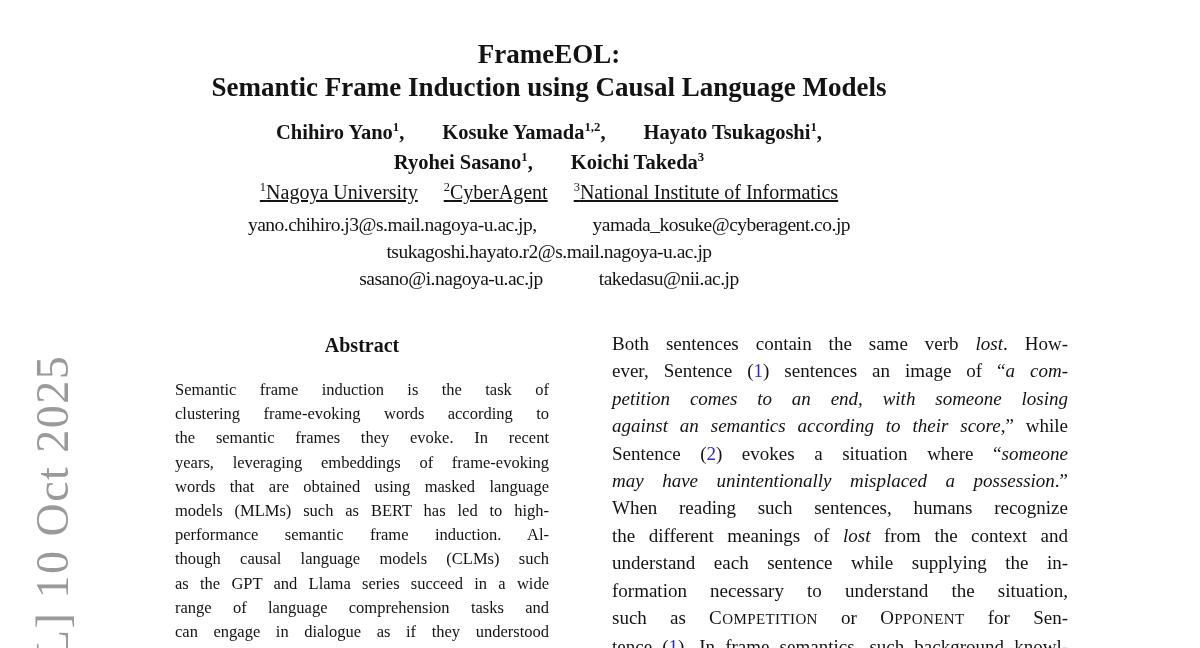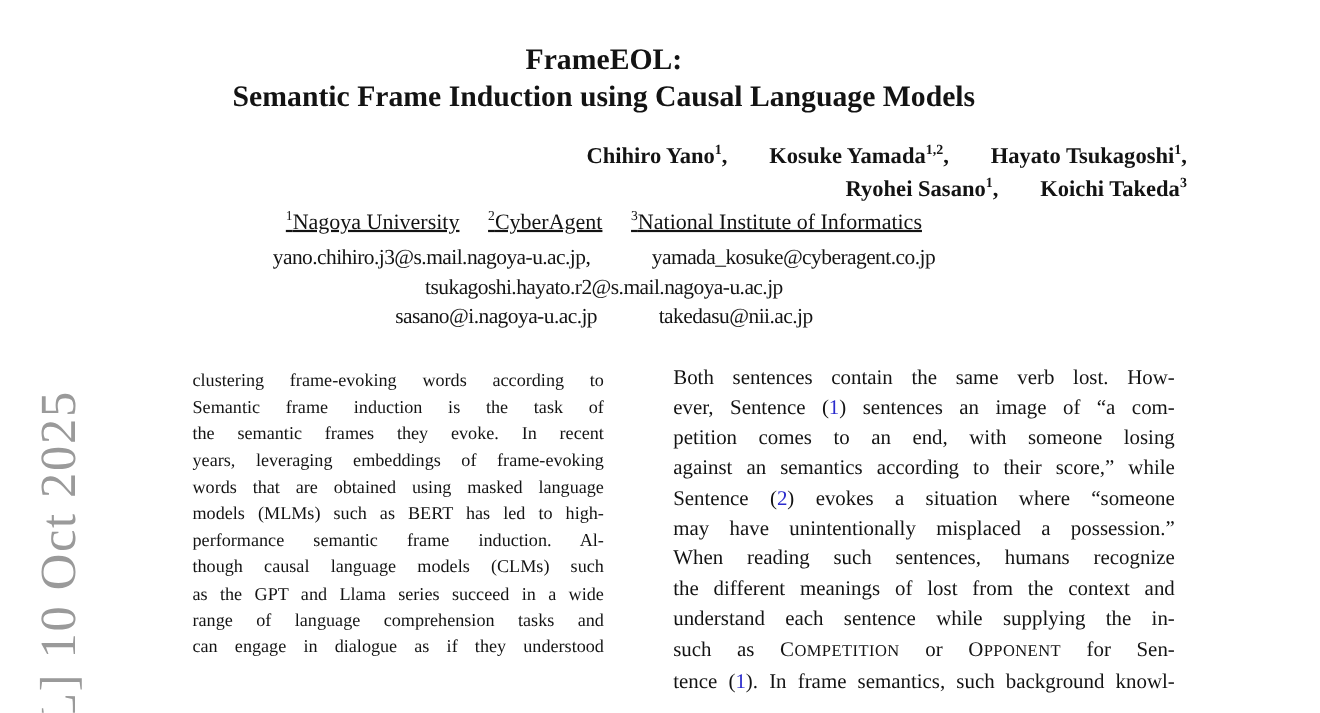--- a/index.html
+++ b/index.html
@@ -12,21 +12,21 @@
   .watermark {
     position:absolute; left:26px; top:658px;
     transform:rotate(-90deg); transform-origin:0 0;
     white-space:nowrap;
     font-size:46px; letter-spacing:1.5px;
     font-family:"Liberation Serif", serif;
   }
   
   .page-header { position:absolute; top:38px; left:0; width:1098px; text-align:center; }
   .title-line { font-size:27px; font-weight:bold; line-height:33px; }
-  .authors { margin-top:23px; font-size:20.5px; font-weight:bold; line-height:30px;text-align:right; }
+  .authors { margin-top:13px; font-size:20.5px; font-weight:bold; line-height:30px; }
   .author { margin:0 19px; white-space:nowrap; }
   sup { font-size:0.62em; line-height:0; }
   .affiliations { font-size:20px; line-height:28px; margin-top:1px; }
   .affiliation { margin:0 13px; white-space:nowrap;text-decoration:underline; }
   .emails {
     margin-top:5px;
     font-family:Liberation Serif, serif;
     font-size:19.5px; line-height:27px; letter-spacing:-0.5px;
   }
   .email { white-space:nowrap; }
@@ -36,21 +36,21 @@
   .abstract-heading { font-size:20px; font-weight:bold; text-align:center; margin:0 0 21px 0; }
   .abs-line {
     font-size:16.5px; line-height:24.2px;
     text-align:justify; text-align-last:justify;
   }
   .body-col { position:absolute; left:612px; top:330px; width:456px; }
   .body-line {
     font-size:19px; line-height:27.4px;
     text-align:justify; text-align-last:justify;
   }
-  .it { }
+  .it { font-style:italic; }
   .lnk { text-decoration:none; cursor:pointer; }
   .sc { letter-spacing:0.4px; }
   .sc-rest { font-size:0.79em; }
 </style>
 </head>
 <body>
 
 <div class="watermark" style="color: rgb(154, 154, 154);">L] 10 Oct 2025</div>
 
 <div class="page-header">
@@ -62,23 +62,24 @@
     </div>
   <div class="affiliations"><span class="affiliation"><sup>1</sup>Nagoya University</span><span class="affiliation"><sup>2</sup>CyberAgent</span><span class="affiliation"><sup>3</sup>National Institute of Informatics</span></div>
   <div class="emails">
       <div class="email-row"><span class="email">yano.chihiro.j3@s.mail.nagoya-u.ac.jp,</span><span class="email">yamada_kosuke@cyberagent.co.jp</span></div>
       <div class="email-row"><span class="email">tsukagoshi.hayato.r2@s.mail.nagoya-u.ac.jp</span></div>
       <div class="email-row"><span class="email">sasano@i.nagoya-u.ac.jp</span><span class="email">takedasu@nii.ac.jp</span></div>
     </div>
 </div>
 
 <div class="abstract-col">
+  <div class="abstract-heading">Abstract</div>
   <div id="abstract-lines">
+      <div class="abs-line">Semantic frame induction is the task of</div>
       <div class="abs-line">clustering frame-evoking words according to</div>
-      <div class="abs-line">Semantic frame induction is the task of</div>
       <div class="abs-line">the semantic frames they evoke. In recent</div>
       <div class="abs-line">years, leveraging embeddings of frame-evoking</div>
       <div class="abs-line">words that are obtained using masked language</div>
       <div class="abs-line">models (MLMs) such as BERT has led to high-</div>
       <div class="abs-line">performance semantic frame induction. Al-</div>
       <div class="abs-line">though causal language models (CLMs) such</div>
       <div class="abs-line">as the GPT and Llama series succeed in a wide</div>
       <div class="abs-line">range of language comprehension tasks and</div>
       <div class="abs-line">can engage in dialogue as if they understood</div>
     </div>
@@ -87,15 +88,16 @@
 <div class="body-col" id="body-lines">
     <div class="body-line"><span>Both sentences contain the same verb </span><span class="it">lost</span><span>. How-</span></div>
     <div class="body-line"><span>ever, Sentence (</span><span class="lnk" style="color: rgb(43, 43, 204);">1</span><span>) sentences an image of “</span><span class="it">a com-</span></div>
     <div class="body-line"><span class="it">petition comes to an end, with someone losing</span></div>
     <div class="body-line"><span class="it">against an semantics according to their score</span><span>,” while</span></div>
     <div class="body-line"><span>Sentence (</span><span class="lnk" style="color: rgb(43, 43, 204);">2</span><span>) evokes a situation where “</span><span class="it">someone</span></div>
     <div class="body-line"><span class="it">may have unintentionally misplaced a possession</span><span>.”</span></div>
     <div class="body-line"><span>When reading such sentences, humans recognize</span></div>
     <div class="body-line"><span>the different meanings of </span><span class="it">lost</span><span> from the context and</span></div>
     <div class="body-line"><span>understand each sentence while supplying the in-</span></div>
+    <div class="body-line"><span>formation necessary to understand the situation,</span></div>
     <div class="body-line"><span>such as </span><span class="sc">C<span class="sc-rest">OMPETITION</span></span><span> or </span><span class="sc">O<span class="sc-rest">PPONENT</span></span><span> for Sen-</span></div>
     <div class="body-line"><span>tence (</span><span class="lnk" style="color: rgb(43, 43, 204);">1</span><span>). In frame semantics, such background knowl-</span></div>
   </div>
 
 </body></html>

